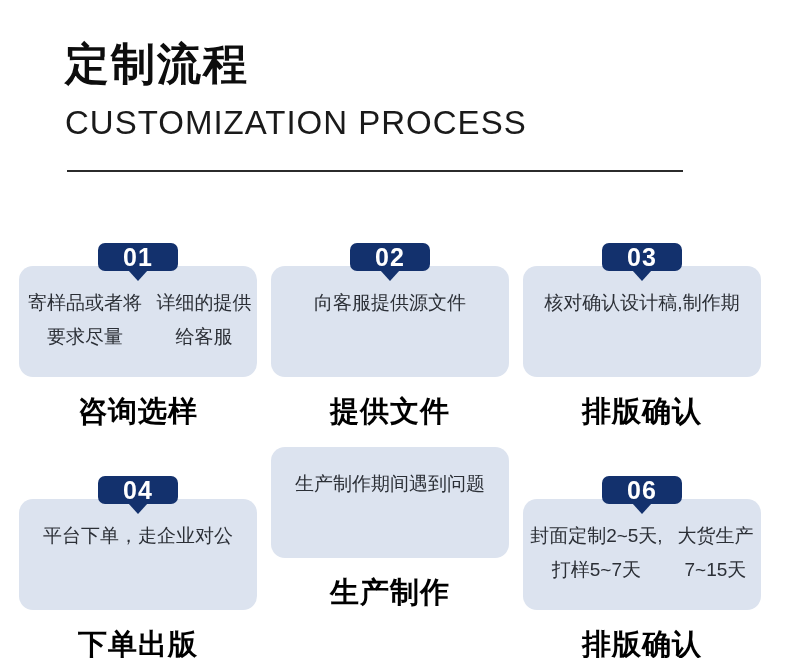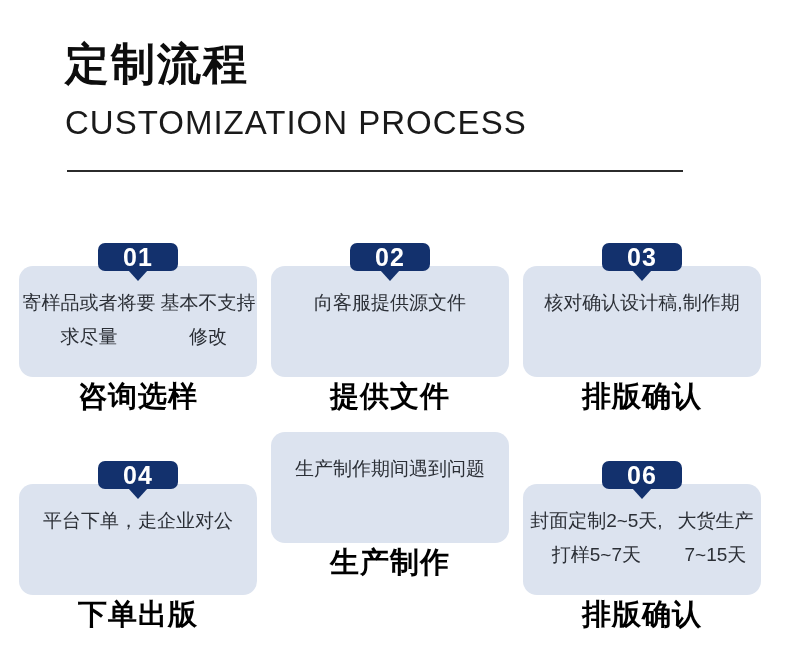--- a/index.html
+++ b/index.html
@@ -54,20 +54,21 @@
     margin-top:-17px;
     width:238px; height:111px;
     background:var(--card,#dce3ef);
     border-radius:14px;
     display:flex; flex-direction:row; justify-content:center;
     padding-top:20px;
     text-align:center;
     font-size:19px; line-height:34px; color:#2b2f36;
   }
   .step-title {
+    margin-top:15px;
     text-align:center;
     font-size:29px; font-weight:900; color:#000000;
     letter-spacing:1px;
   }
 </style>
 </head>
 <body>
 
 <div class="page">
 
@@ -80,21 +81,21 @@
 
   <div class="grid">
 
     <div class="step">
       <div class="badge">
         <span>01</span>
         <div class="badge-tail"></div>
       </div>
       <div class="card">
         <div>寄样品或者将要求尽量</div>
-        <div>基本不支持修改</div>
+        <div>详细的提供给客服</div>
       </div>
       <div class="step-title">咨询选样</div>
     </div>
 
     <div class="step">
       <div class="badge">
         <span>02</span>
         <div class="badge-tail"></div>
       </div>
       <div class="card">

